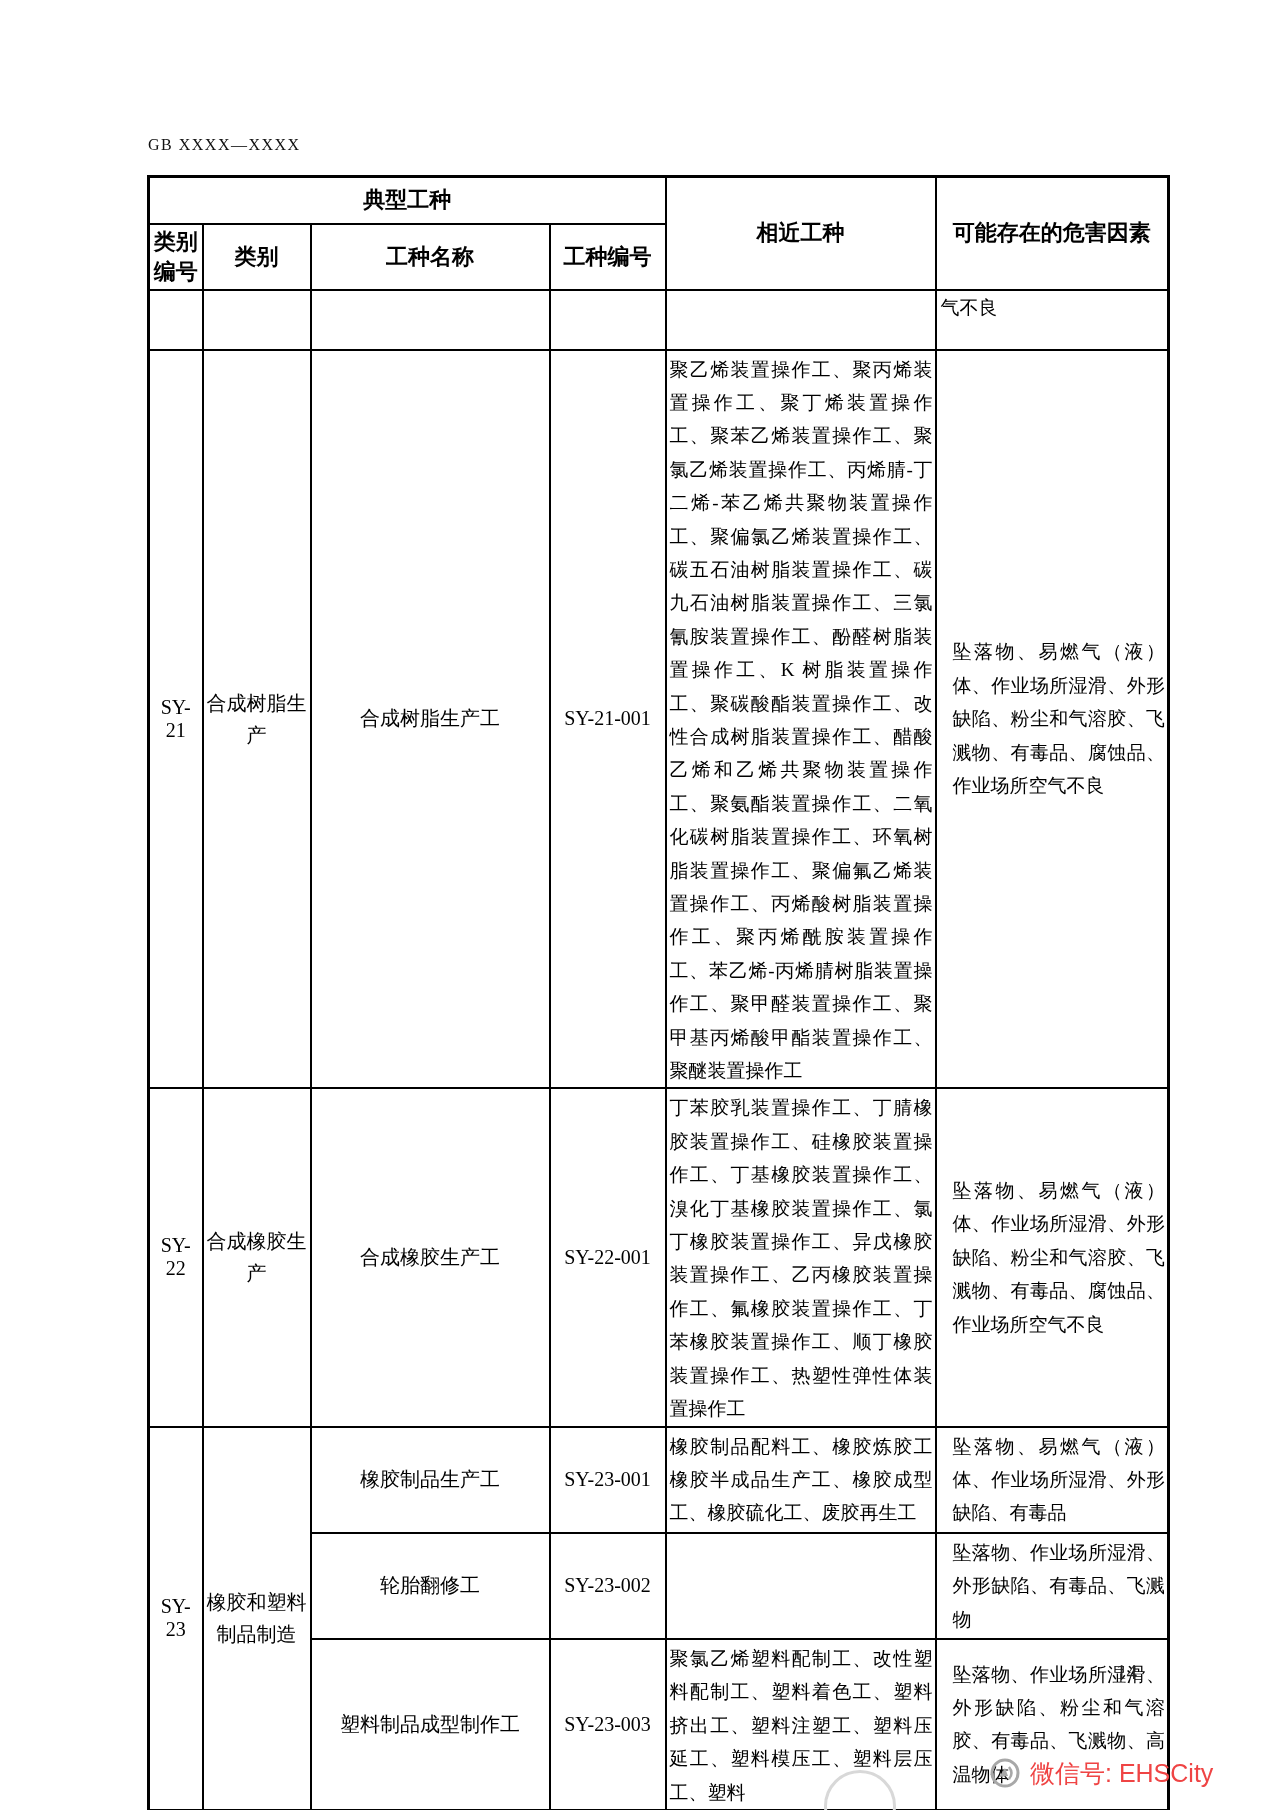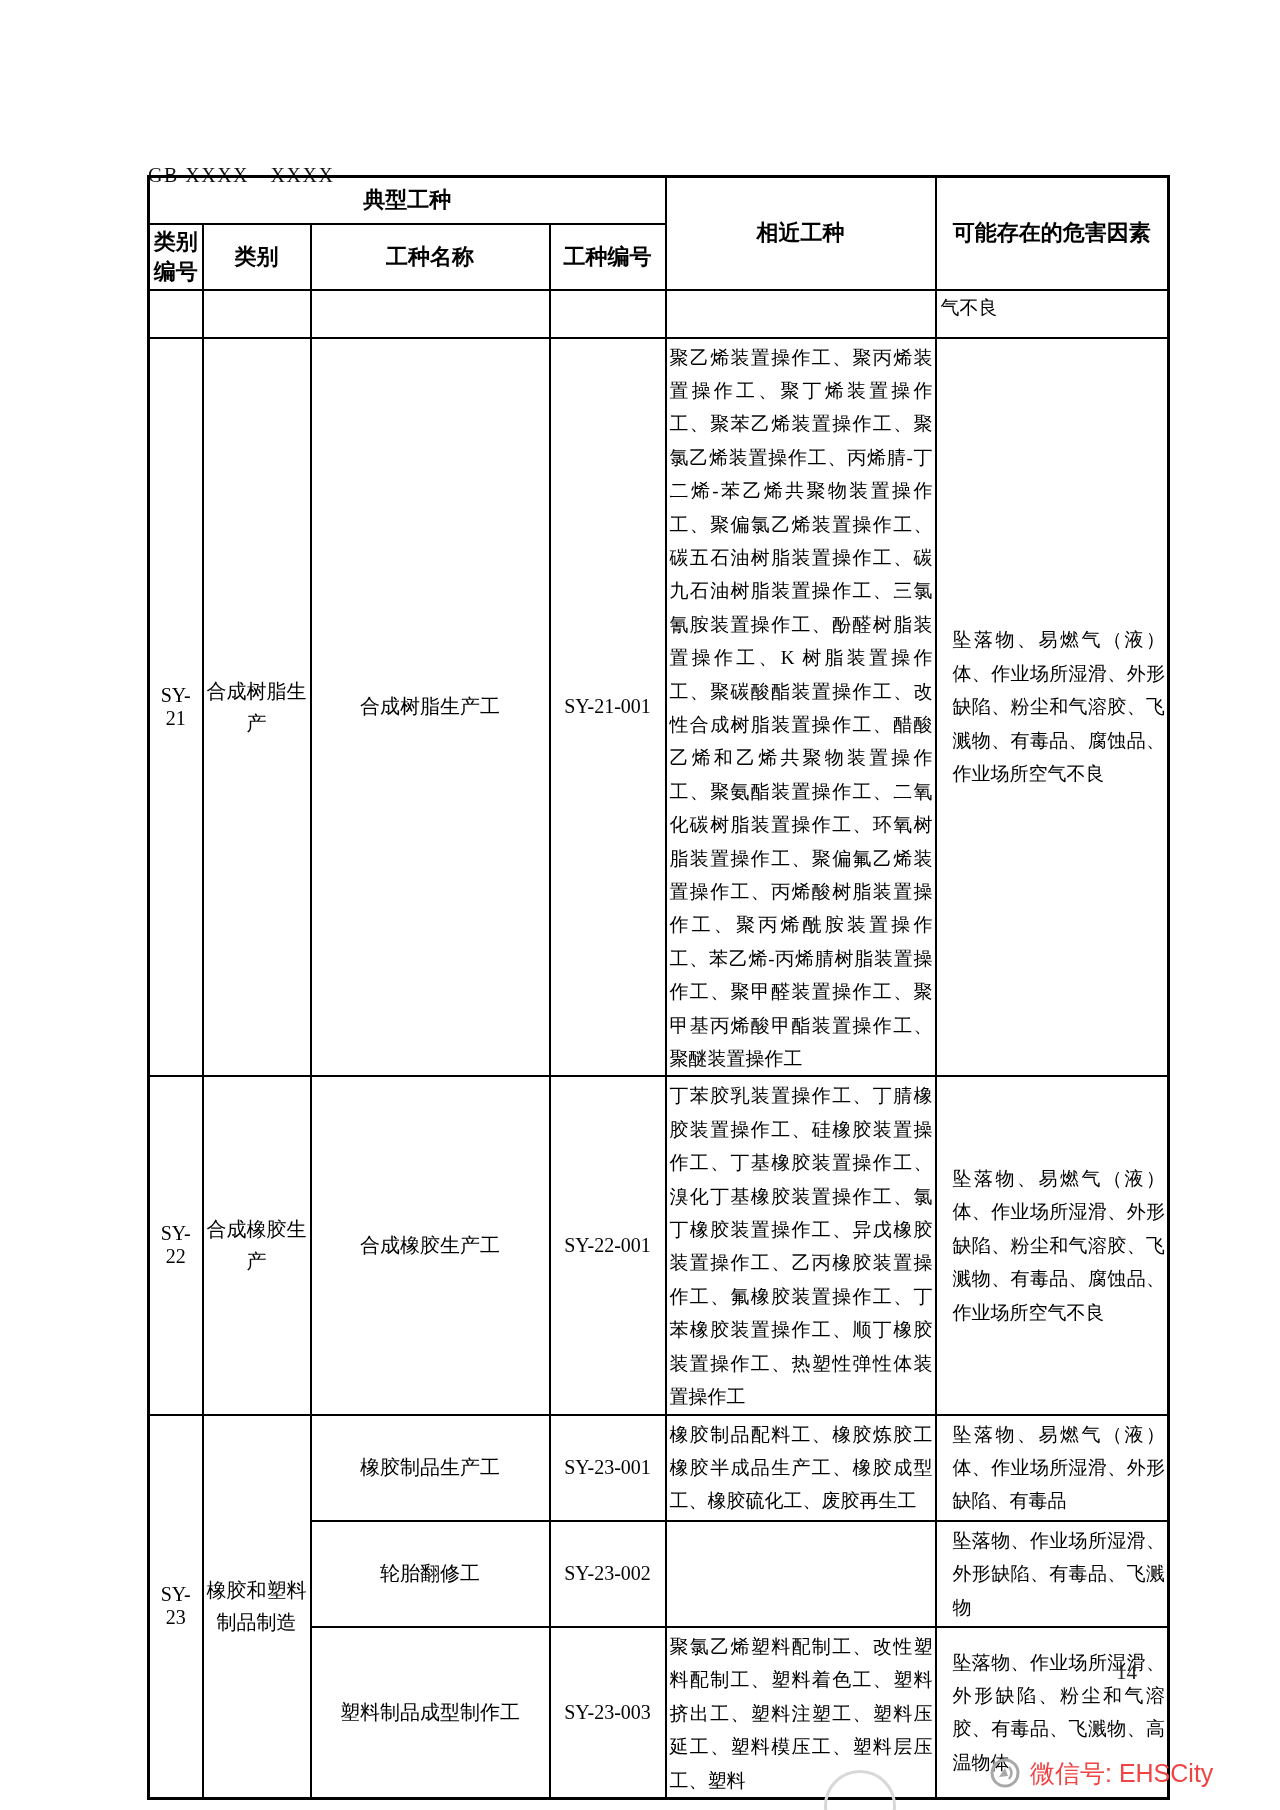--- a/index.html
+++ b/index.html
@@ -2,22 +2,22 @@
 <html><head>
 <meta charset="utf-8">
 <style>
   html,body { margin:0; padding:0; background:#ffffff; }
   .page {
     position:relative; width:1280px; height:1810px; background:#ffffff;
     font-family:"Liberation Serif","DejaVu Serif",serif; color:#000;
     overflow:hidden;
   }
   .doc-code {
-    position:absolute; left:148px; top:164px;
-    font-size:20px; letter-spacing:1.5px; color:#111;
+    position:absolute; left:148px; top:136px;
+    font-size:16px; letter-spacing:1.5px; color:#111;
     font-family:"Liberation Serif","DejaVu Serif",serif;
   }
   table.std {
     position:absolute; left:147px; top:175px; width:1020px;
     border-collapse:collapse; table-layout:fixed;
     border:3px solid #000;
   }
   table.std th, table.std td { border:2px solid #000; overflow:hidden; }
   th.hdr {
     font-weight:bold; font-size:22px; text-align:center; vertical-align:middle;
@@ -40,21 +40,21 @@
   td.hazard {
     font-size:19px; line-height:33.4px; text-align:justify;
     vertical-align:middle; padding:2px 2px 2px 16px;
   }
   td.hazard-cont {
     font-size:19px; line-height:30px; text-align:left;
     vertical-align:top; padding:2px 2px 2px 4px;
   }
   tr.r-head1 { height:47px; }
   tr.r-head2 { height:66px; }
-  tr.r-cont  { height:48px; }
+  tr.r-cont  { height:60px; }
   tr.r-sy21  { height:672px; }
   tr.r-sy22  { height:305px; }
   tr.r-s231  { height:102px; }
   tr.r-s232  { height:68px; }
   tr.r-s233  { height:135px; }
   .page-number {
     position:absolute; left:1116px; top:1660px; font-size:21px; color:#222;
   }
   .footer-mark {
     position:absolute; left:988px; top:1756px;

